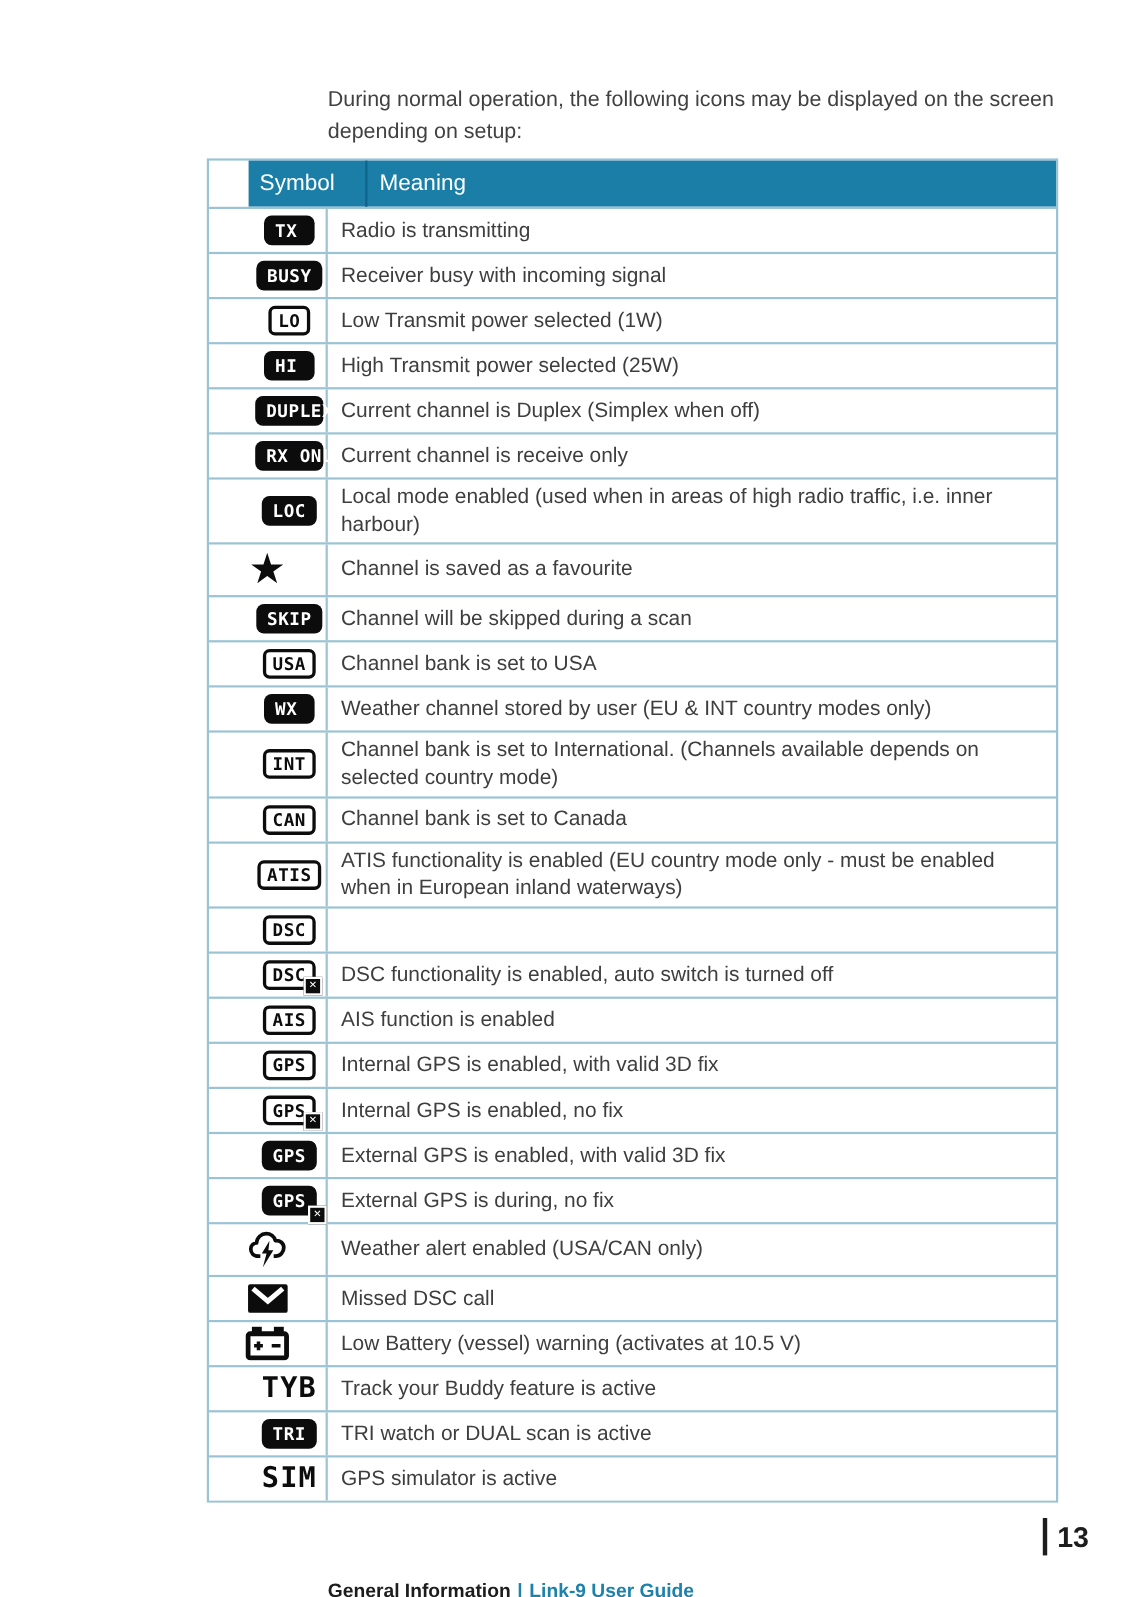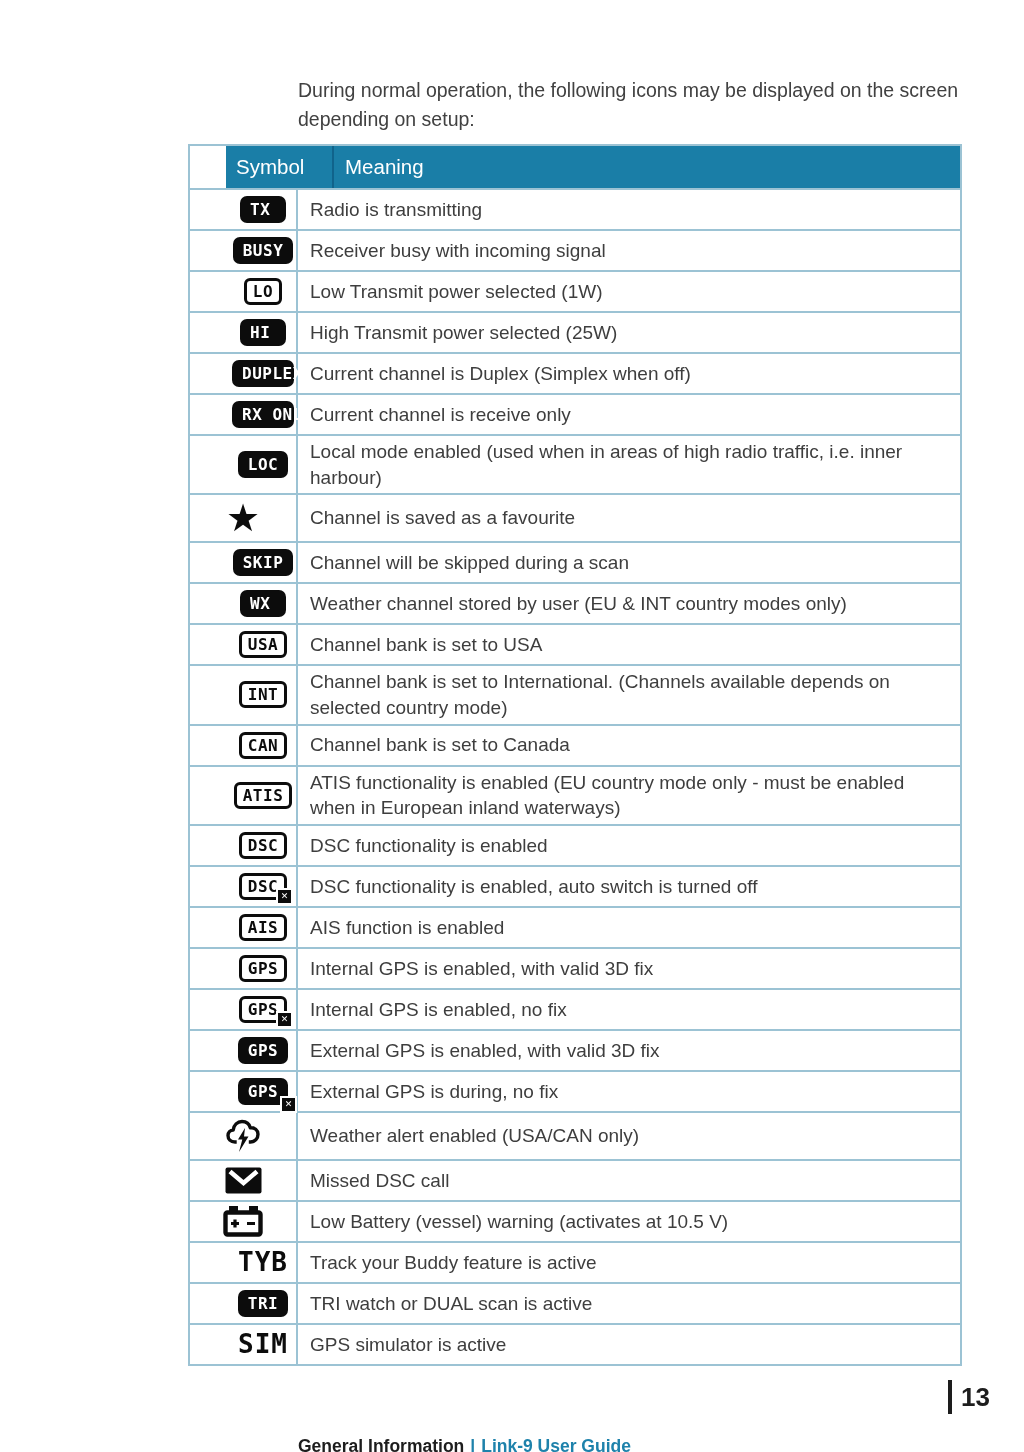--- a/index.html
+++ b/index.html
@@ -151,43 +151,43 @@
               <span>SKIP</span>
             </span>
     </div>
     <div class="cell cell-meaning">
       <span>Channel will be skipped during a scan</span>
     </div>
   </div>
 
   <div class="trow">
     <div class="cell cell-symbol">
+      <span class="badge outlined">
+              <span>USA</span>
+            </span>
+    </div>
+    <div class="cell cell-meaning">
+      <span>Channel bank is set to USA</span>
+    </div>
+  </div>
+
+  <div class="trow">
+    <div class="cell cell-symbol">
       <span class="badge filled">
               <span>WX</span>
             </span>
     </div>
     <div class="cell cell-meaning">
       <span>Weather channel stored by user (EU &amp; INT country modes only)</span>
     </div>
   </div>
 
   <div class="trow">
     <div class="cell cell-symbol">
       <span class="badge outlined">
-              <span>USA</span>
-            </span>
-    </div>
-    <div class="cell cell-meaning">
-      <span>Channel bank is set to USA</span>
-    </div>
-  </div>
-
-  <div class="trow">
-    <div class="cell cell-symbol">
-      <span class="badge outlined">
               <span>INT</span>
             </span>
     </div>
     <div class="cell cell-meaning">
       <span>Channel bank is set to International. (Channels available depends on selected country mode)</span>
     </div>
   </div>
 
   <div class="trow">
     <div class="cell cell-symbol">
@@ -209,23 +209,20 @@
     <div class="cell cell-meaning">
       <span>ATIS functionality is enabled (EU country mode only - must be enabled when in European inland waterways)</span>
     </div>
   </div>
 
   <div class="trow">
     <div class="cell cell-symbol">
       <span class="badge outlined">
               <span>DSC</span>
             </span>
-    </div>
-    <div class="cell cell-meaning">
-      <span>DSC functionality is enabled</span>
     </div>
   </div>
 
   <div class="trow">
     <div class="cell cell-symbol">
       <span class="badge outlined">
               <span>DSC</span>
               <span class="xbox">✕</span>
             </span>
     </div>

